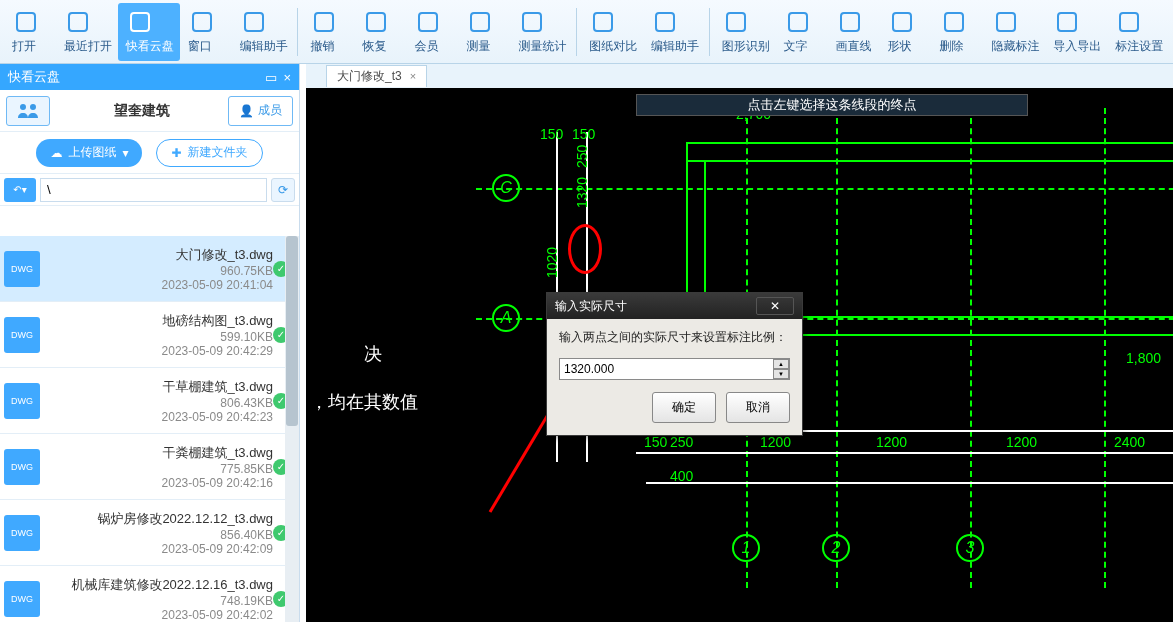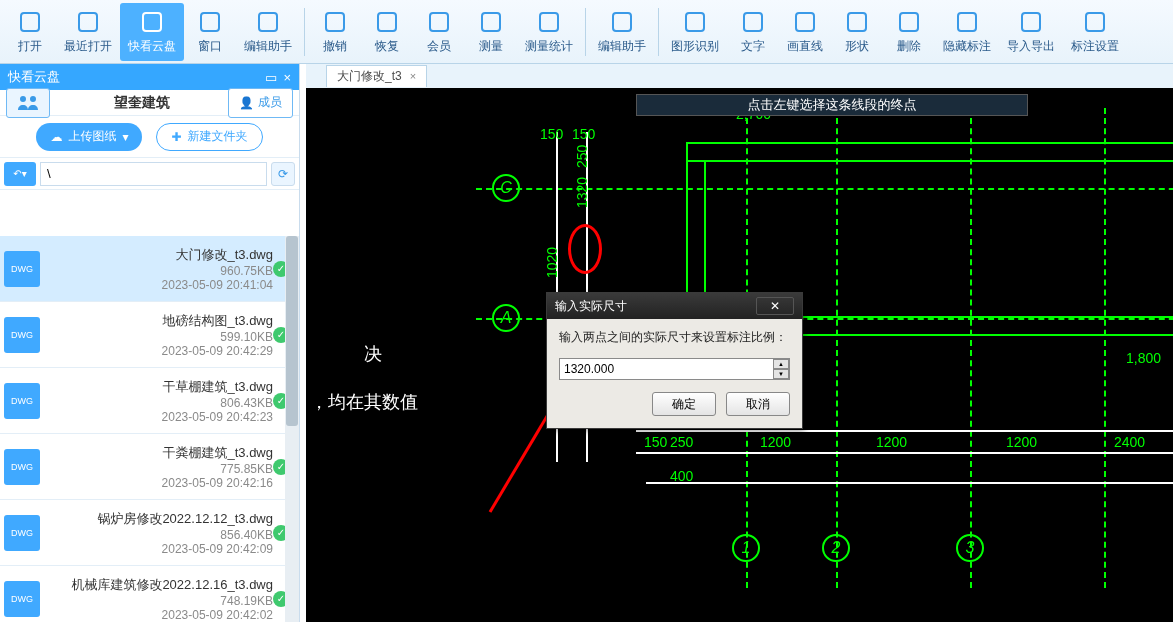--- a/index.html
+++ b/index.html
@@ -1,31 +1,31 @@
 <!DOCTYPE html>
 <html><head>
 <meta charset="utf-8">
 <style>
 * { margin:0; padding:0; box-sizing:border-box; font-family:"Microsoft YaHei",Arial,sans-serif; }
 body { width:1173px; height:622px; background:#fff; overflow:hidden; position:relative; font-size:12px; }
 
 
 .ribbon { height:64px; background:linear-gradient(#f5faff,#e8f3fb); border-bottom:1px solid #b8d4e8; display:flex; align-items:center; padding:0 4px; }
-.ribbon-item { display:flex; flex-direction:column; align-items:center; justify-content:center; padding:2px 8px; height:58px; min-width:52px; cursor:pointer; }
+.ribbon-item { display:flex; flex-direction:column; align-items:flex-start; justify-content:center; padding:2px 8px; height:58px; min-width:52px; cursor:pointer; }
 .ribbon-item.active { background:#4db1ff; border-radius:3px; color:#fff; }
 .ribbon-item .ic { width:28px; height:28px; margin-bottom:2px; display:flex; align-items:center; justify-content:center; }
 .ribbon-item .lb { font-size:12px; color:#2a5a8a; white-space:nowrap; }
 .ribbon-item.active .lb { color:#fff; }
 .ribbon-sep { width:1px; height:48px; background:#b8d4e8; margin:0 4px; }
 
 
 .sidepanel { position:absolute; left:0; top:64px; width:300px; bottom:0; background:#fff; border-right:1px solid #c9dced; }
 .panel-title { height:26px; background:#35a7ff; color:#fff; padding:0 8px; display:flex; align-items:center; justify-content:space-between; font-size:13px; }
 .panel-title .icons { display:flex; gap:6px; }
-.org-row { height:26px; display:flex; align-items:center; border-bottom:1px solid #e3eef7; }
+.org-row { height:42px; display:flex; align-items:center; border-bottom:1px solid #e3eef7; }
 .org-icon { width:44px; height:30px; margin:0 6px; border:1px solid #6fb9f5; border-radius:3px; background:#eaf5ff; display:flex; align-items:center; justify-content:center; color:#3a9ae8; }
 .org-name { flex:1; text-align:center; font-size:14px; font-weight:bold; color:#333; }
 .member-btn { height:30px; padding:0 10px; margin-right:6px; border:1px solid #6fb9f5; border-radius:3px; background:#fff; color:#3a9ae8; display:flex; align-items:center; gap:4px; }
 
 .upload-row { height:42px; display:flex; align-items:center; justify-content:center; gap:14px; border-bottom:1px solid #e3eef7; }
 .blue-btn { height:28px; padding:0 14px; background:#40a9ff; color:#fff; border:none; border-radius:14px; display:flex; align-items:center; gap:6px; font-size:12px; }
 .outline-btn { height:28px; padding:0 14px; background:#fff; color:#40a9ff; border:1px solid #40a9ff; border-radius:14px; display:flex; align-items:center; gap:6px; font-size:12px; }
 
 .path-row { height:32px; display:flex; align-items:center; border-bottom:1px solid #e3eef7; padding:0 4px; gap:4px; }
 .path-drop { width:32px; height:24px; background:#40a9ff; border-radius:3px; color:#fff; display:flex; align-items:center; justify-content:center; font-size:10px; }
@@ -70,21 +70,21 @@
 .dlg { position:absolute; left:546px; top:292px; width:257px; background:#eceae5; border:1px solid #3a3a3a; box-shadow:2px 2px 6px rgba(0,0,0,.4); }
 .dlg-title { height:26px; background:linear-gradient(#3a3a3a,#222); color:#fff; display:flex; align-items:center; padding:0 8px; font-size:12px; }
 .dlg-title .x { margin-left:auto; width:38px; height:18px; border:1px solid #555; border-radius:2px; display:flex; align-items:center; justify-content:center; }
 .dlg-body { padding:10px 12px 12px; }
 .dlg-label { font-size:12px; color:#222; margin-bottom:12px; }
 .dlg-input { width:100%; height:22px; border:1px solid #8a8a8a; padding:0 4px; font-size:12px; }
 .dlg-input-wrap { position:relative; }
 .spinner { position:absolute; right:1px; top:1px; width:16px; height:20px; display:flex; flex-direction:column; }
 .spinner div { flex:1; border:1px solid #8a8a8a; background:#e4e4e4; font-size:6px; display:flex; align-items:center; justify-content:center; }
 .dlg-btns { display:flex; justify-content:flex-end; gap:10px; margin-top:12px; }
-.dlg-btn { width:64px; height:24px; border:1px solid #888; border-radius:3px; background:linear-gradient(#fff,#e4e4e4); font-size:12px; }
+.dlg-btn { width:64px; height:31px; border:1px solid #888; border-radius:3px; background:linear-gradient(#fff,#e4e4e4); font-size:12px; }
 .scroll-track { position:absolute; right:0; top:172px; bottom:0; width:14px; background:#e8eef3; }
 .scroll-thumb { position:absolute; right:1px; width:12px; background:#b6c4cf; border-radius:3px; }
 </style>
 </head>
 <body>
 
 <div class="ribbon" id="ribbon">
     <div class="ribbon-item">
       <div class="ic">
         <svg width="24" height="24" viewBox="0 0 24 24">
@@ -160,20 +160,28 @@
     </div>
     <div class="ribbon-item">
       <div class="ic">
         <svg width="24" height="24" viewBox="0 0 24 24">
           <rect x="3" y="3" width="18" height="18" rx="3" fill="none" stroke="#3a9ae8" stroke-width="2"></rect>
         </svg>
       </div>
       <div class="lb">测量统计</div>
     </div>
     <div class="ribbon-sep"></div>
+    <div class="ribbon-item">
+      <div class="ic">
+        <svg width="24" height="24" viewBox="0 0 24 24">
+          <rect x="3" y="3" width="18" height="18" rx="3" fill="none" stroke="#3a9ae8" stroke-width="2"></rect>
+        </svg>
+      </div>
+      <div class="lb">图纸对比</div>
+    </div>
     <div class="ribbon-item">
       <div class="ic">
         <svg width="24" height="24" viewBox="0 0 24 24">
           <rect x="3" y="3" width="18" height="18" rx="3" fill="none" stroke="#3a9ae8" stroke-width="2"></rect>
         </svg>
       </div>
       <div class="lb">编辑助手</div>
     </div>
     <div class="ribbon-sep"></div>
     <div class="ribbon-item">

